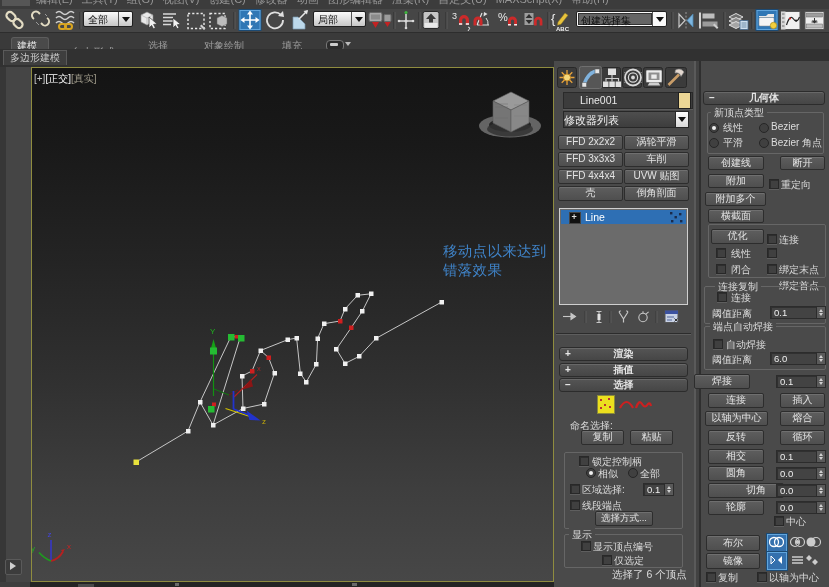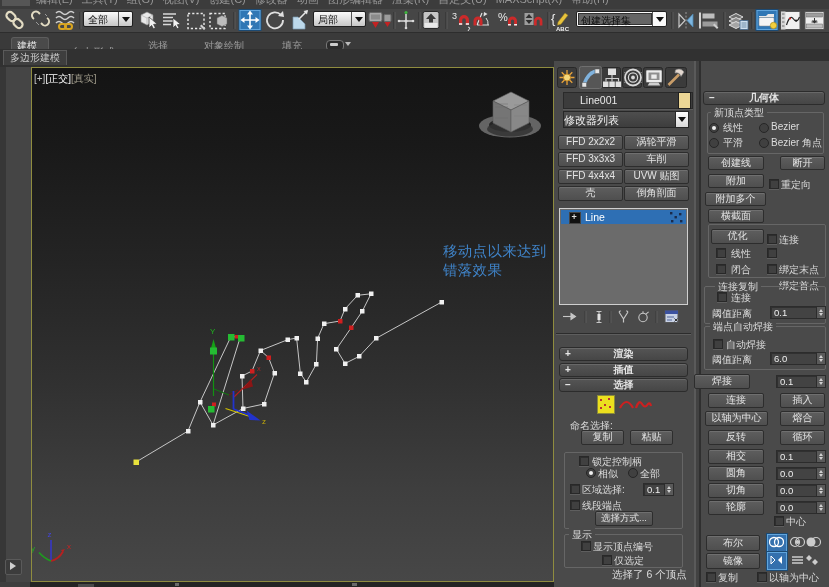--- a/index.html
+++ b/index.html
@@ -537,21 +537,21 @@
 <div class="btn" style="left:705px;top:411px;width:61px;height:13px;">以轴为中心</div>
 <div class="btn" style="left:780px;top:411px;width:43px;height:13px;">熔合</div>
 <div class="btn" style="left:708px;top:430px;width:54px;height:13px;">反转</div>
 <div class="btn" style="left:780px;top:430px;width:43px;height:13px;">循环</div>
 <div class="btn" style="left:708px;top:449px;width:54px;height:13px;">相交</div>
 <div class="spinf" style="left:776px;top:450px;width:38px;height:11px;">0.1</div>
 <div class="spina" style="left:816px;top:450px;height:11px;"></div>
 <div class="btn" style="left:708px;top:466px;width:54px;height:13px;">圆角</div>
 <div class="spinf" style="left:776px;top:467px;width:38px;height:11px;">0.0</div>
 <div class="spina" style="left:816px;top:467px;height:11px;"></div>
-<div class="btn" style="left:708px;top:483px;width:54px;height:13px;">切角</div>
+<div class="btn" style="left:708px;top:483px;width:54px;height:13px;padding-left:20px;">切角</div>
 <div class="spinf" style="left:776px;top:484px;width:38px;height:11px;">0.0</div>
 <div class="spina" style="left:816px;top:484px;height:11px;"></div>
 <div class="btn" style="left:708px;top:500px;width:54px;height:13px;">轮廓</div>
 <div class="spinf" style="left:776px;top:501px;width:38px;height:11px;">0.0</div>
 <div class="spina" style="left:816px;top:501px;height:11px;"></div>
 <div class="chk" style="left:774px;top:516px;"></div>
     <div class="lbl" style="left:786px;top:515px;">中心</div>
 
 <div class="btn" style="left:706px;top:535px;width:52px;height:14px;line-height:13px;">布尔</div>
 <div class="abs" style="left:766px;top:533px;width:20px;height:18px;background:#3470ad;border:1px solid #1c4a73;box-shadow:inset 0 0 0 1px #61a5dc;"></div>

